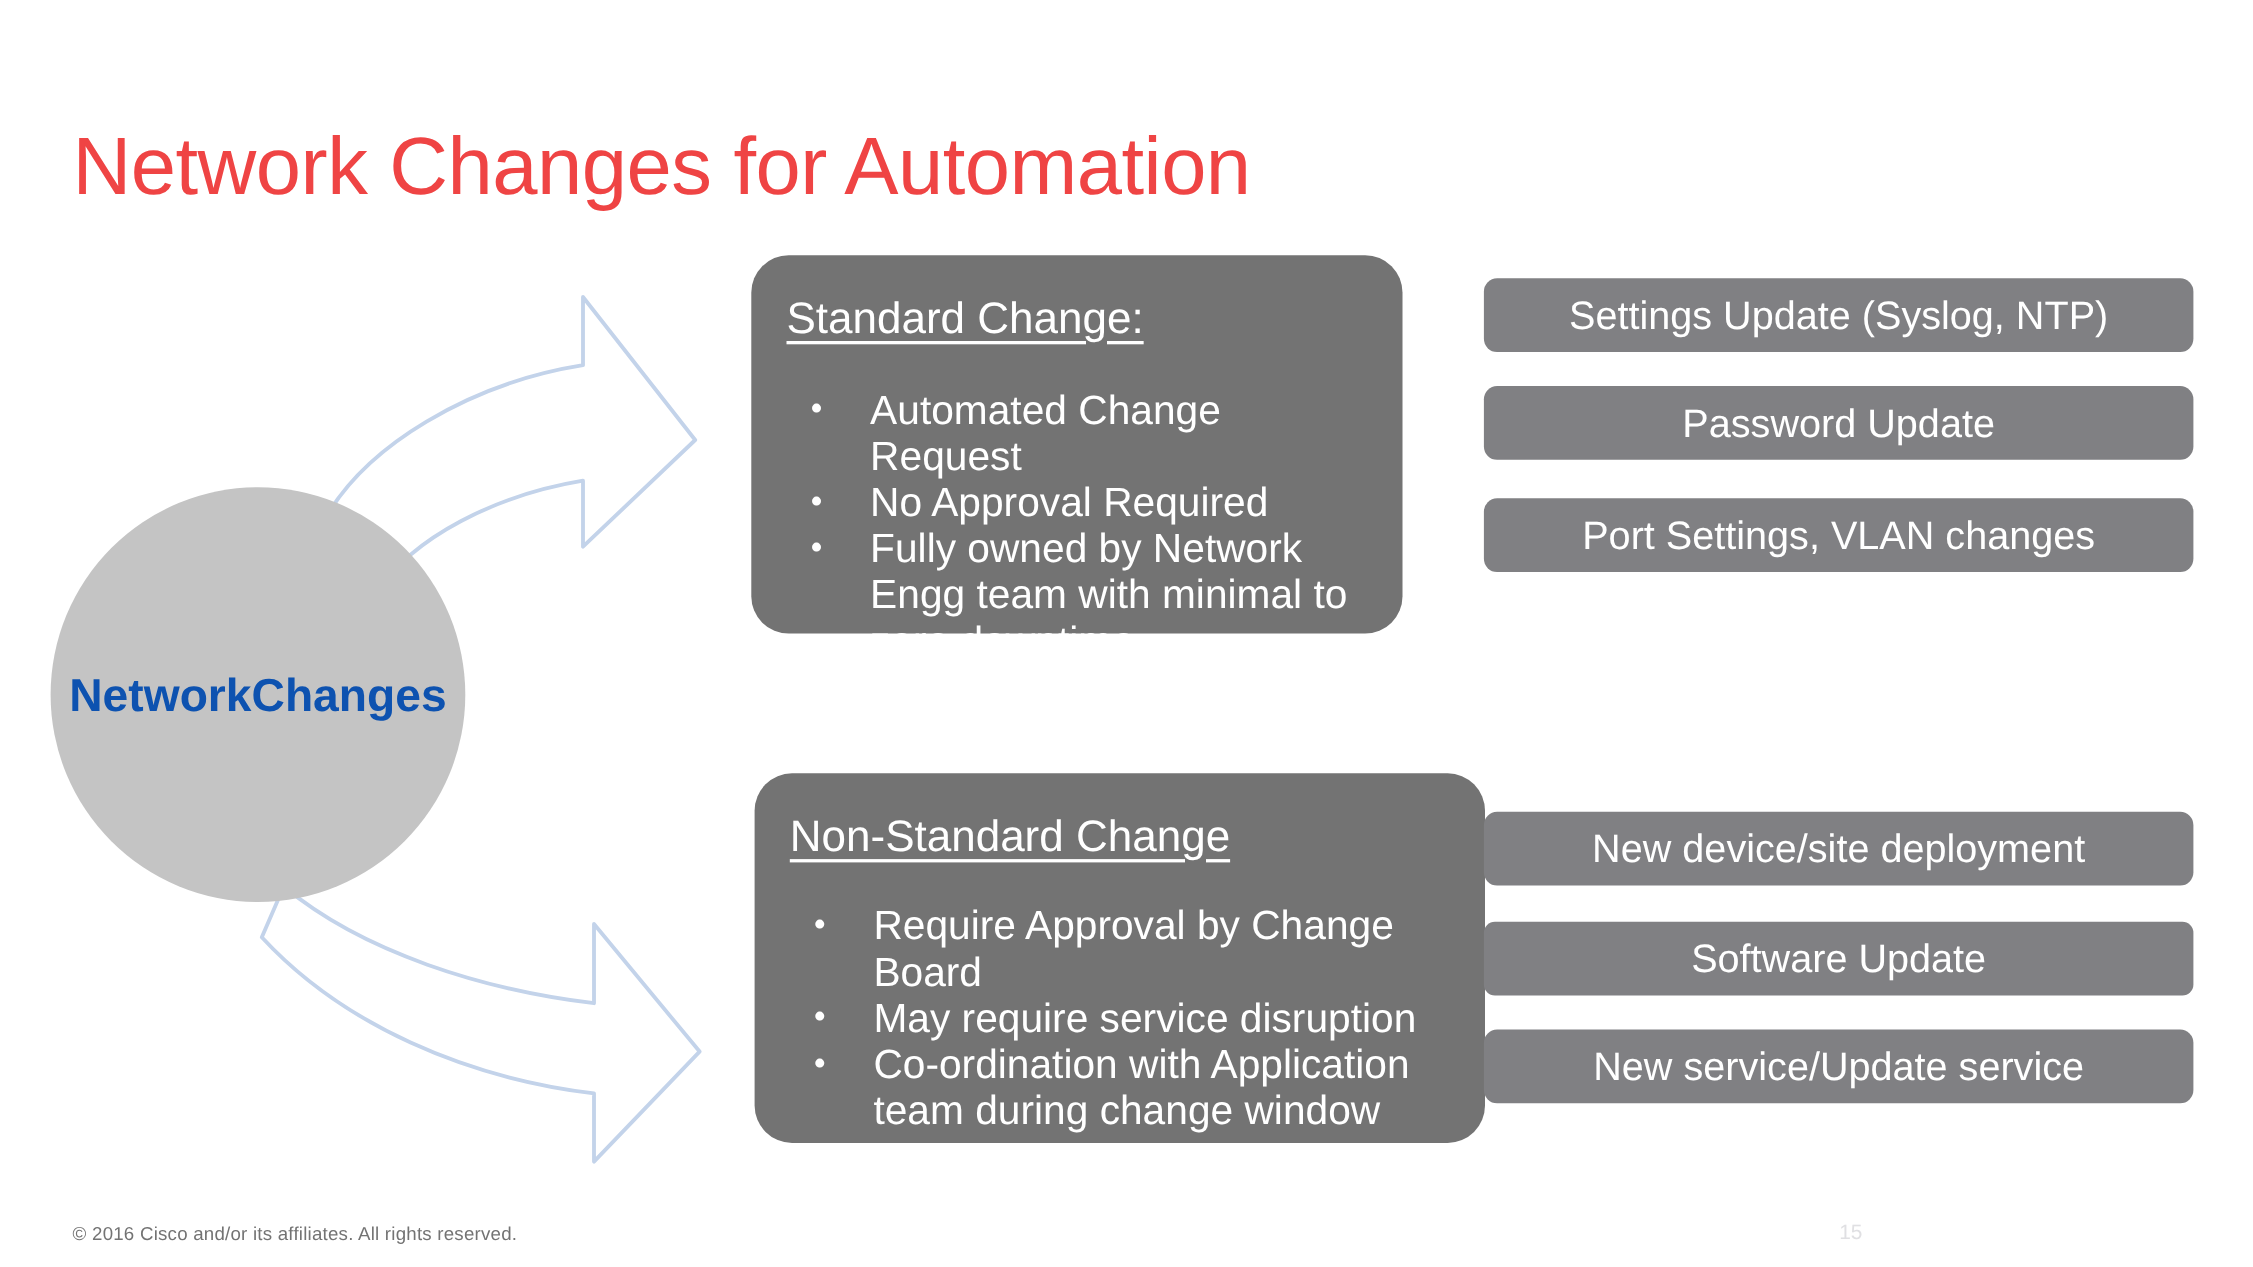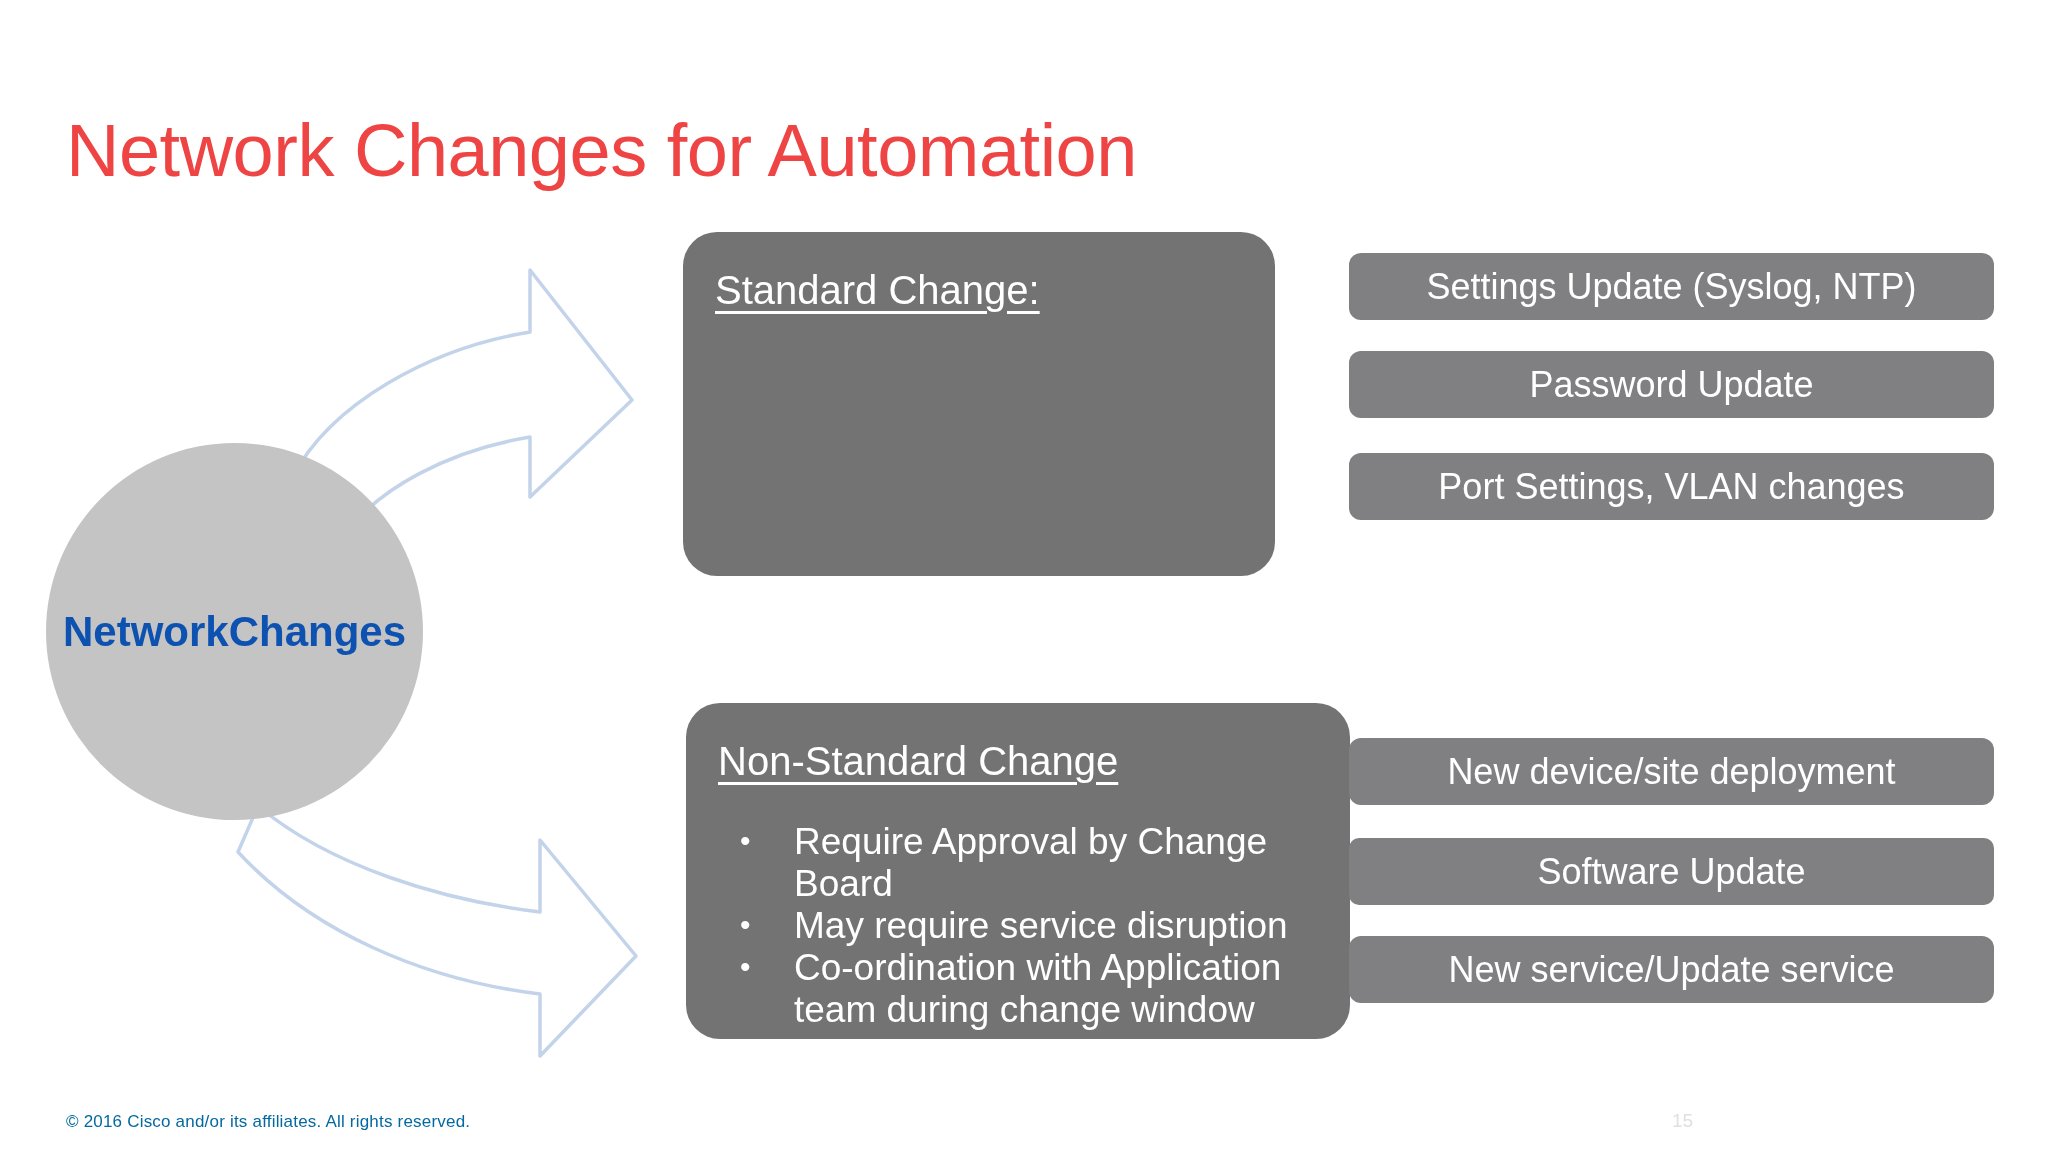--- a/index.html
+++ b/index.html
@@ -127,21 +127,21 @@
   #pill-b0 { top: 738px; }
   #pill-b1 { top: 838px; border-radius: 10px; }
   #pill-b2 { top: 936px; text-align: right; }
 
   
   #footer-copyright {
     position: absolute;
     left: 66px;
     top: 1112px;
     font-size: 17px;
-    color: #0369a1;
+    color: #737373;
     letter-spacing: 0.2px;
   }
   #footer-page-number {
     position: absolute;
     left: 1672px;
     top: 1110px;
     font-size: 19px;
     color: #e0e0e3;
   }
 </style>
@@ -173,20 +173,25 @@
              Z" fill="#ffffff" stroke="#c3d3ea" stroke-width="3.5" stroke-linejoin="round"></path>
   </svg>
 
   <div id="source-circle">
     <div class="circle-line">Network</div>
     <div class="circle-line">Changes</div>
   </div>
 
   <div id="card-standard" class="blue-card">
     <div class="card-heading">Standard Change:</div>
+    <ul class="bullets">
+      <li>Automated Change Request</li>
+      <li>No Approval Required</li>
+      <li>Fully owned by Network Engg team with minimal to zero downtime</li>
+    </ul>
   </div>
 
   <div id="card-nonstandard" class="blue-card">
     <div class="card-heading">Non-Standard Change</div>
     <ul class="bullets">
       <li>Require Approval by Change Board</li>
       <li>May require service disruption</li>
       <li>Co-ordination with Application team during change window</li>
     </ul>
   </div>

